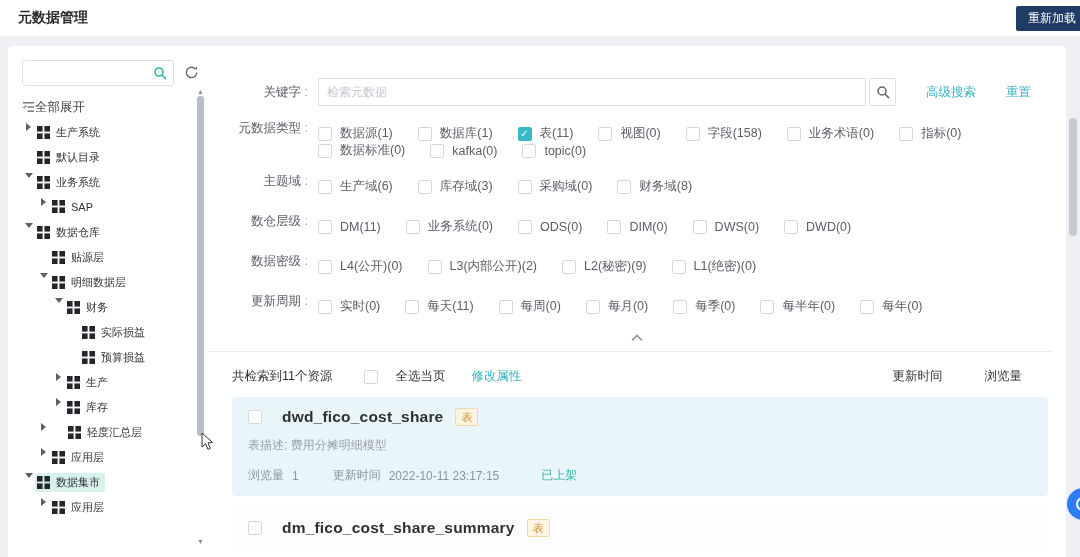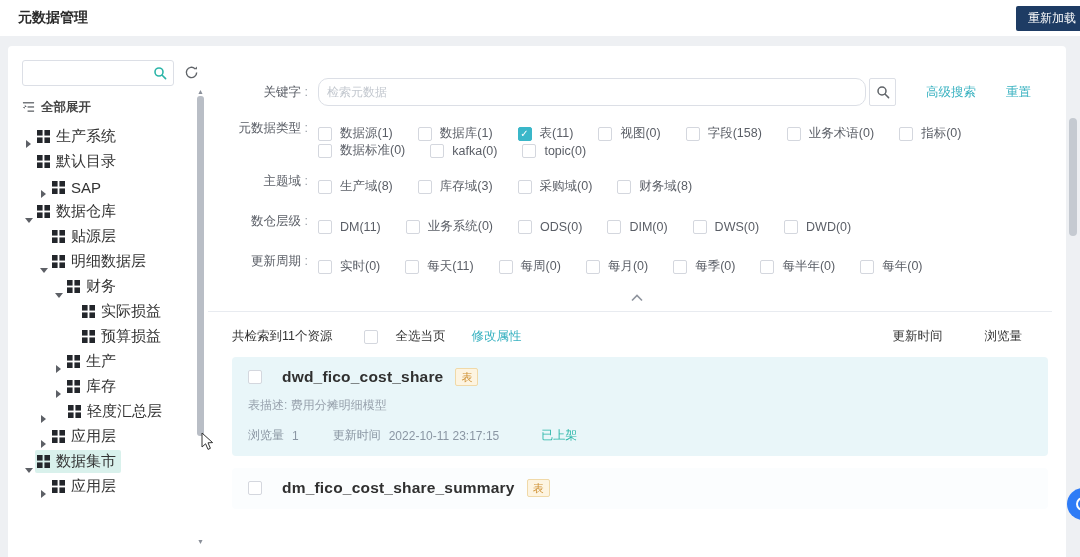--- a/index.html
+++ b/index.html
@@ -19,43 +19,43 @@
     border-radius:4px; display:flex; }
 
   
   .sidebar { width:200px; flex:none; position:relative; padding:14px 0 0 14px; }
   .side-search { width:152px; height:26px; border:1px solid #dcdfe6; border-radius:3px;
     display:flex; align-items:center; background:#fff; position:relative; }
   .side-search input { border:none; outline:none; width:124px; height:22px; margin-left:7px;
     font-size:12px; color:#333; background:transparent; }
   .mag-teal { position:absolute; right:6px; top:5px; }
   .refresh { position:absolute; left:176px; top:19px; cursor:pointer; }
-  .expand-all { margin-top:13px; display:flex; align-items:center; gap:6px;
-    font-size:12.5px; color:#454545; cursor:pointer;font-weight:bold; }
+  .expand-all { margin-top:13px; display:flex; align-items:center; 
+    font-size:12.5px; color:#454545; cursor:pointer; }
   .tree { margin-top:7px; }
-  .tree-row { height:25px; display:flex; align-items:flex-end; font-size:15px; color:#333; cursor:pointer; }
+  .tree-row { height:25px; display:flex; align-items:flex-start; font-size:11px; color:#333; cursor:pointer; }
   .arrow-box { width:13px; flex:none; display:flex; justify-content:center; }
   .tri-r { width:0; height:0; border-left:5px solid #5d6066; border-top:4px solid transparent; border-bottom:4px solid transparent; }
   .tri-d { width:0; height:0; border-top:5px solid #5d6066; border-left:4px solid transparent; border-right:4px solid transparent; }
   .node { display:flex; align-items:center; gap:6px; padding:2px 5px 2px 2px; border-radius:2px; }
   .node.selected { background:#d9f1ec; }
   .grid-ic { display:flex; flex:none; }
   
   .side-scroll { position:absolute; right:3px; top:42px; width:9px; height:458px; }
   .side-scroll .sthumb { position:absolute; top:8px; left:1px; width:7px; height:340px;
     background:#b9bec6; border-radius:3px; }
   .side-scroll .sarr { position:absolute; left:0; width:9px; text-align:center;
     font-size:7px; color:#8a8f99; line-height:8px; }
 
   
   .main { flex:1; position:relative; padding-top:32px; }
   .flabel { width:100px; text-align:right; font-size:12.5px; color:#5a5e66; flex:none; }
   .flabel::after { content:" :"; color:#9aa0a8; }
   .kw-row { display:flex; align-items:center; height:28px; margin-bottom:14px; }
-  .kw-input { width:548px; height:28px; border:1px solid #dcdfe6; border-radius:10px;
+  .kw-input { width:548px; height:28px; border:1px solid #dcdfe6; border-radius:0;
     margin-left:10px; padding:0 8px; font-size:12px; color:#333; outline:none; }
   .kw-input::placeholder { color:#c3c8cf; }
   .search-btn { width:27px; height:28px; border:1px solid #dcdfe6; border-radius:2px; margin-left:3px;
     background:#fff; display:flex; align-items:center; justify-content:center; cursor:pointer; }
   .tlink { color:#39b2c1; font-size:12.5px; margin-left:30px; cursor:pointer; }
   .filter-row { display:flex; align-items:flex-start; min-height:26px; margin-bottom:14px; }
   .opts { display:flex; flex-wrap:wrap; margin-left:10px; padding-top:5px; }
   .opt { display:flex; align-items:center; margin-right:25px; font-size:12.5px; color:#5a5e66; cursor:pointer; }
   .cb { width:14px; height:14px; border:1px solid #d4d7de; border-radius:2px; background:#fff;
     margin-right:8px; flex:none; display:flex; align-items:center; justify-content:center; }
@@ -154,20 +154,36 @@
               <svg width="13" height="13" viewBox="0 0 14 14">
                 <rect x="0" y="0" width="6" height="6" fill="#23262b"></rect>
                 <rect x="8" y="0" width="6" height="6" fill="#23262b"></rect>
                 <rect x="0" y="8" width="6" height="6" fill="#23262b"></rect>
                 <rect x="8" y="8" width="6" height="6" fill="#23262b"></rect>
               </svg>
             </span>
             <span>默认目录</span>
           </span>
         </div>
+        <div class="tree-row" style="padding-left: 0px;">
+          <span class="arrow-box">
+            <span class="tri-d"></span>
+          </span>
+          <span class="node">
+            <span class="grid-ic">
+              <svg width="13" height="13" viewBox="0 0 14 14">
+                <rect x="0" y="0" width="6" height="6" fill="#23262b"></rect>
+                <rect x="8" y="0" width="6" height="6" fill="#23262b"></rect>
+                <rect x="0" y="8" width="6" height="6" fill="#23262b"></rect>
+                <rect x="8" y="8" width="6" height="6" fill="#23262b"></rect>
+              </svg>
+            </span>
+            <span>业务系统</span>
+          </span>
+        </div>
         <div class="tree-row" style="padding-left: 15px;">
           <span class="arrow-box">
             <span class="tri-r"></span>
           </span>
           <span class="node">
             <span class="grid-ic">
               <svg width="13" height="13" viewBox="0 0 14 14">
                 <rect x="0" y="0" width="6" height="6" fill="#23262b"></rect>
                 <rect x="8" y="0" width="6" height="6" fill="#23262b"></rect>
                 <rect x="0" y="8" width="6" height="6" fill="#23262b"></rect>
@@ -429,21 +445,21 @@
               <span class="cb"></span>
               <span>topic(0)</span>
             </span>
           </span>
         </div>
         <div class="filter-row">
           <span class="flabel">主题域</span>
           <span class="opts">
             <span class="opt">
               <span class="cb"></span>
-              <span>生产域(8)</span>
+              <span>生产域(6)</span>
             </span>
             <span class="opt">
               <span class="cb"></span>
               <span>库存域(3)</span>
             </span>
             <span class="opt">
               <span class="cb"></span>
               <span>采购域(0)</span>
             </span>
             <span class="opt">
@@ -471,20 +487,41 @@
               <span class="cb"></span>
               <span>DIM(0)</span>
             </span>
             <span class="opt">
               <span class="cb"></span>
               <span>DWS(0)</span>
             </span>
             <span class="opt">
               <span class="cb"></span>
               <span>DWD(0)</span>
+            </span>
+          </span>
+        </div>
+        <div class="filter-row">
+          <span class="flabel">数据密级</span>
+          <span class="opts">
+            <span class="opt">
+              <span class="cb"></span>
+              <span>L4(公开)(0)</span>
+            </span>
+            <span class="opt">
+              <span class="cb"></span>
+              <span>L3(内部公开)(2)</span>
+            </span>
+            <span class="opt">
+              <span class="cb"></span>
+              <span>L2(秘密)(9)</span>
+            </span>
+            <span class="opt">
+              <span class="cb"></span>
+              <span>L1(绝密)(0)</span>
             </span>
           </span>
         </div>
         <div class="filter-row">
           <span class="flabel">更新周期</span>
           <span class="opts">
             <span class="opt">
               <span class="cb"></span>
               <span>实时(0)</span>
             </span>

